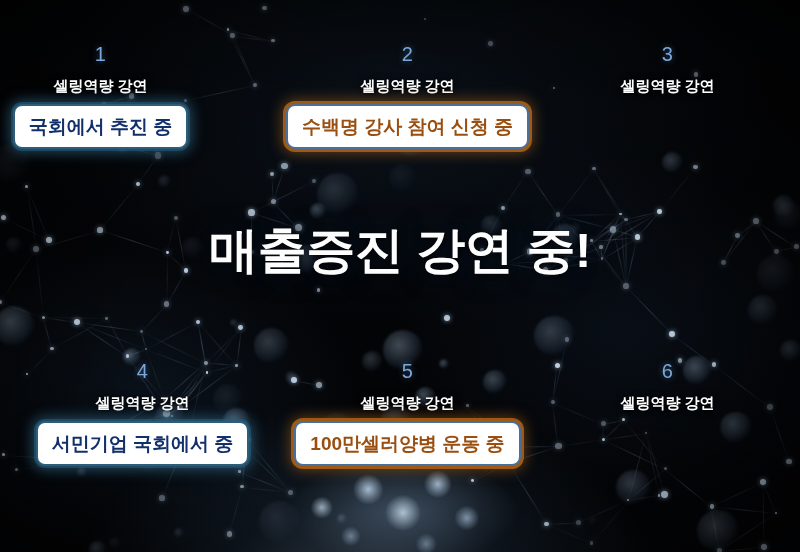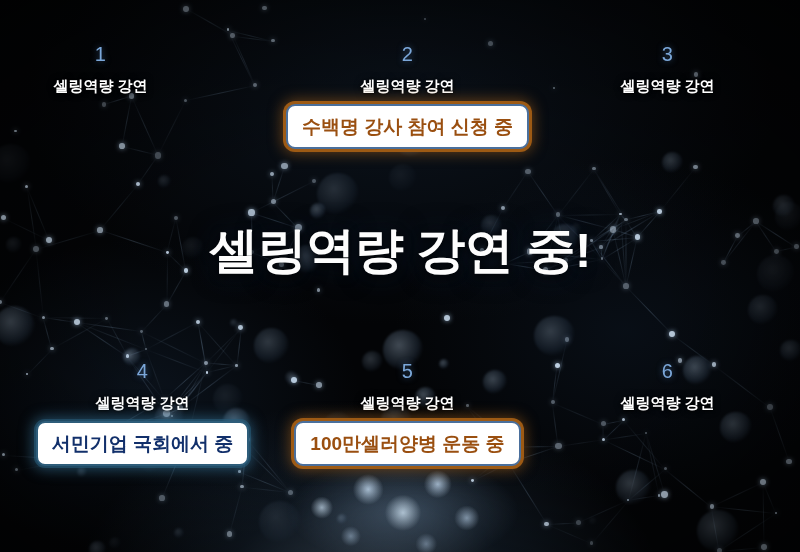--- a/index.html
+++ b/index.html
@@ -506,26 +506,27 @@
       <div class="bokeh" style="left: 293.376px; top: 244.792px; width: 28.3702px; height: 28.3702px; opacity: 0.52;"></div>
       <div class="bokeh" style="left: 380.945px; top: 404.516px; width: 30.878px; height: 30.878px; opacity: 0.32;"></div>
       <div class="bokeh" style="left: 309.758px; top: 202.723px; width: 15.8868px; height: 15.8868px; opacity: 0.53;"></div>
     </div>
   <div class="cluster"></div>
   <div class="bg-layer bg-vignette"></div>
 
   <div class="content">
 
     <div class="headline">
-      <span class="l2">셀링역량 강연 중!</span>
+      <span class="l2">매출증진 강연 중!</span>
     </div>
 
     <div class="card" style="left:8px; top:44px; width:185px;">
       <div class="card-number">1</div>
       <div class="card-label">셀링역량 강연</div>
+      <div class="pill v-navy">국회에서 추진 중</div>
     </div>
 
     <div class="card" style="left:280px; top:44px; width:255px;">
       <div class="card-number">2</div>
       <div class="card-label">셀링역량 강연</div>
       <div class="pill v-orange">수백명 강사 참여 신청 중</div>
     </div>
 
     <div class="card" style="left:545px; top:44px; width:245px;">
       <div class="card-number">3</div>

